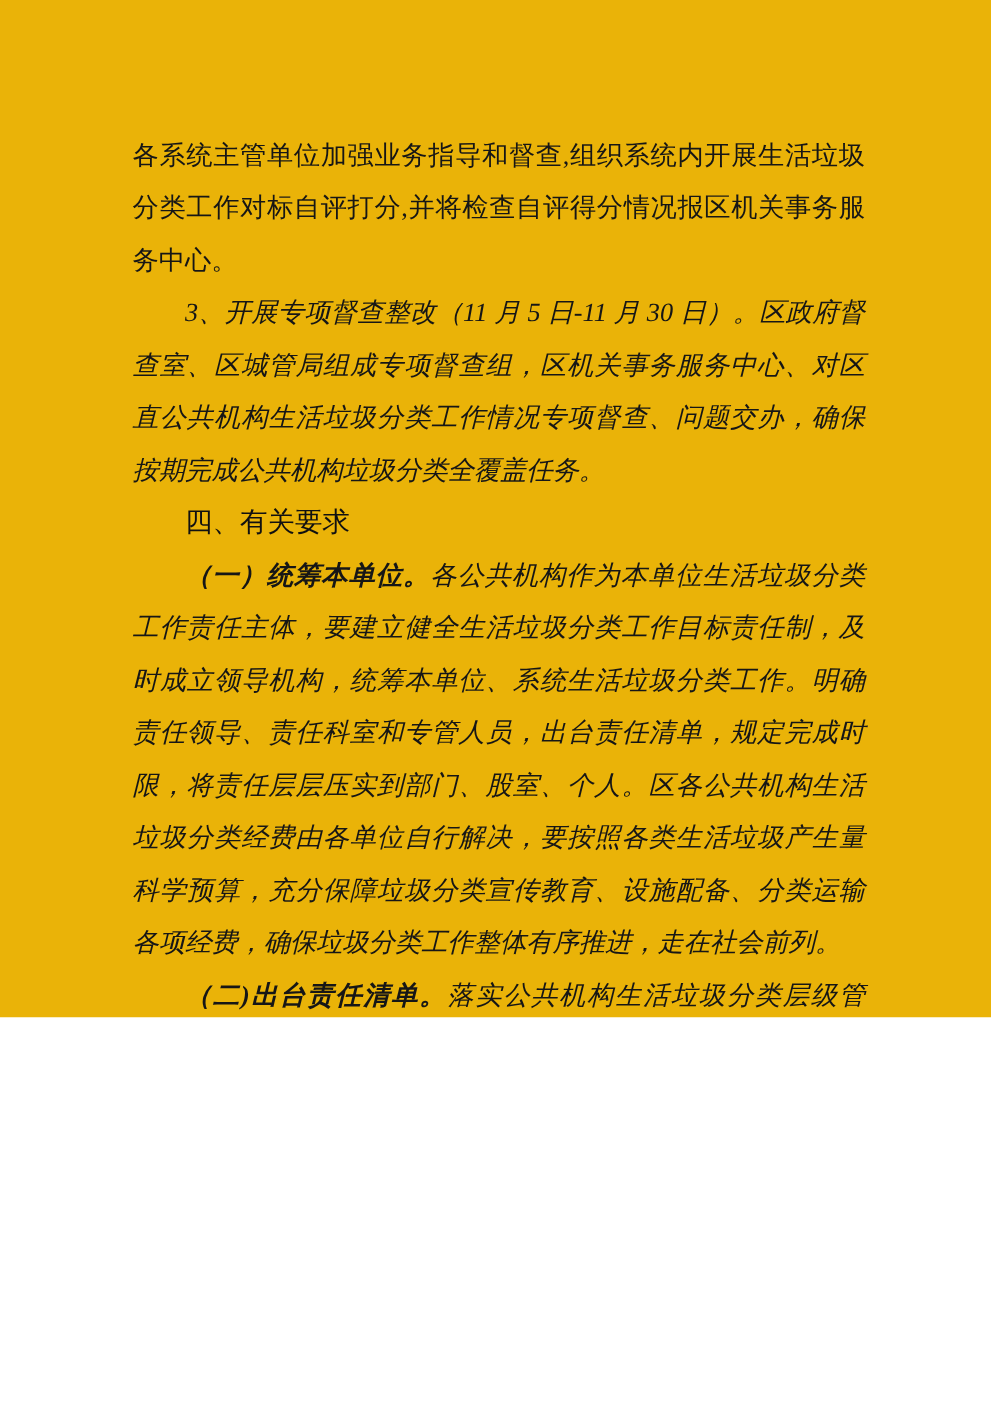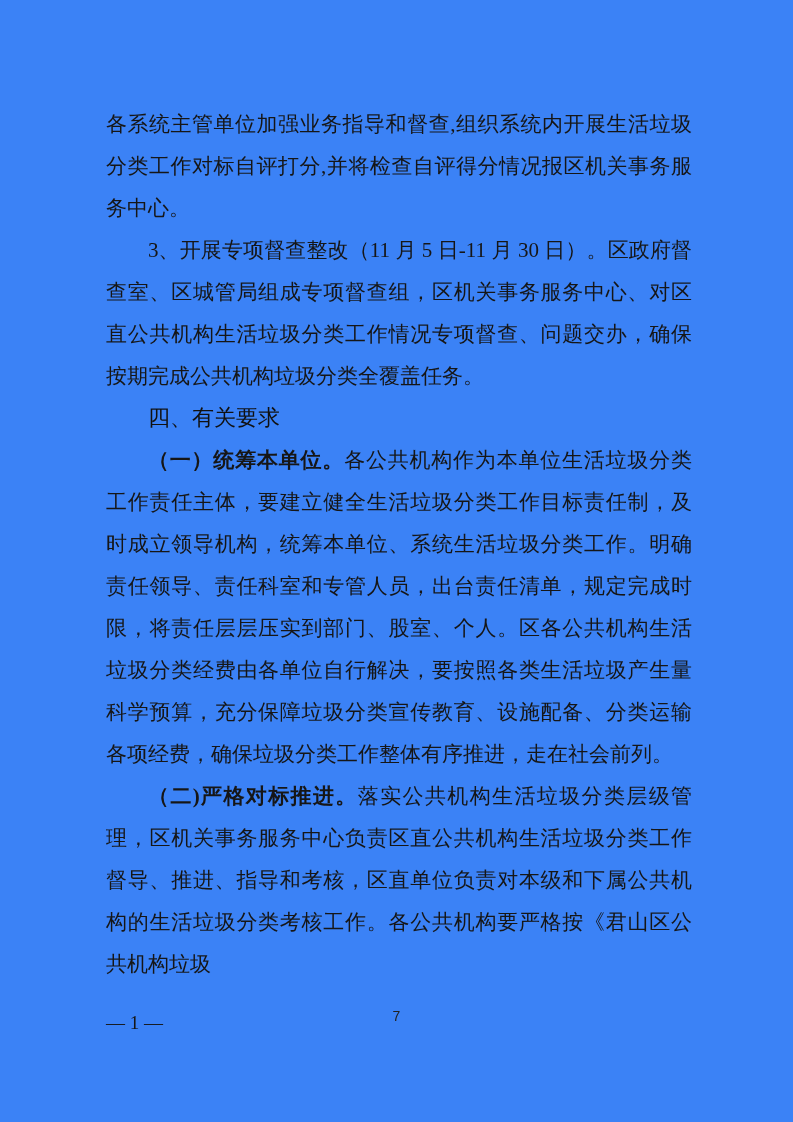--- a/index.html
+++ b/index.html
@@ -3,42 +3,43 @@
 <meta charset="utf-8">
 <style>
   html, body {
     margin: 0;
     padding: 0;
     background: #ffffff;
   }
   .sheet {
     position: relative;
     width: 793px;
-    height: 1122px;
-    background: #3b82f6;
+    height: 814px;
+    background: #eab308;
     overflow: hidden;
     color: #161616;
   }
   .content {
     position: absolute;
     left: 106px;
     top: 103px;
     width: 586px;
   }
   .para {
     margin: 0;
     font-family: "Liberation Serif", "DejaVu Serif", serif;
     font-size: 21px;
     line-height: 42px;
     text-align: justify;
     text-justify: inter-character;
     color: #161616;
   }
   .para.indent {
     text-indent: 42px;
+    font-style: italic;
   }
   .para strong {
     font-weight: bold;
     font-family: "Liberation Serif", "DejaVu Serif", serif;
   }
   .heading {
     margin: 0;
     font-family: "Liberation Sans", "DejaVu Sans", sans-serif;
     font-weight: normal;
     font-size: 22px;
@@ -83,21 +84,21 @@
     </p>
 
 
     <h2 class="heading">四、有关要求</h2>
 
     <p class="para indent">
       <strong>（一）统筹本单位。</strong><span>各公共机构作为本单位生活垃圾分类工作责任主体，要建立健全生活垃圾分类工作目标责任制，及时成立领导机构，统筹本单位、系统生活垃圾分类工作。明确责任领导、责任科室和专管人员，出台责任清单，规定完成时限，将责任层层压实到部门、股室、个人。区各公共机构生活垃圾分类经费由各单位自行解决，要按照各类生活垃圾产生量科学预算，充分保障垃圾分类宣传教育、设施配备、分类运输各项经费，确保垃圾分类工作整体有序推进，走在社会前列。</span>
     </p>
 
     <p class="para indent">
-      <strong>（二)严格对标推进。</strong><span>落实公共机构生活垃圾分类层级管理，区机关事务服务中心负责区直公共机构生活垃圾分类工作督导、推进、指导和考核，区直单位负责对本级和下属公共机构的生活垃圾分类考核工作。各公共机构要严格按《君山区公共机构垃圾</span>
+      <strong>（二)出台责任清单。</strong><span>落实公共机构生活垃圾分类层级管理，区机关事务服务中心负责区直公共机构生活垃圾分类工作督导、推进、指导和考核，区直单位负责对本级和下属公共机构的生活垃圾分类考核工作。各公共机构要严格按《君山区公共机构垃圾</span>
     </p>
 
   </div>
 
   <div class="footer-left">— 1 —</div>
 
   <div class="footer-center">7</div>
 
 </div>
 

